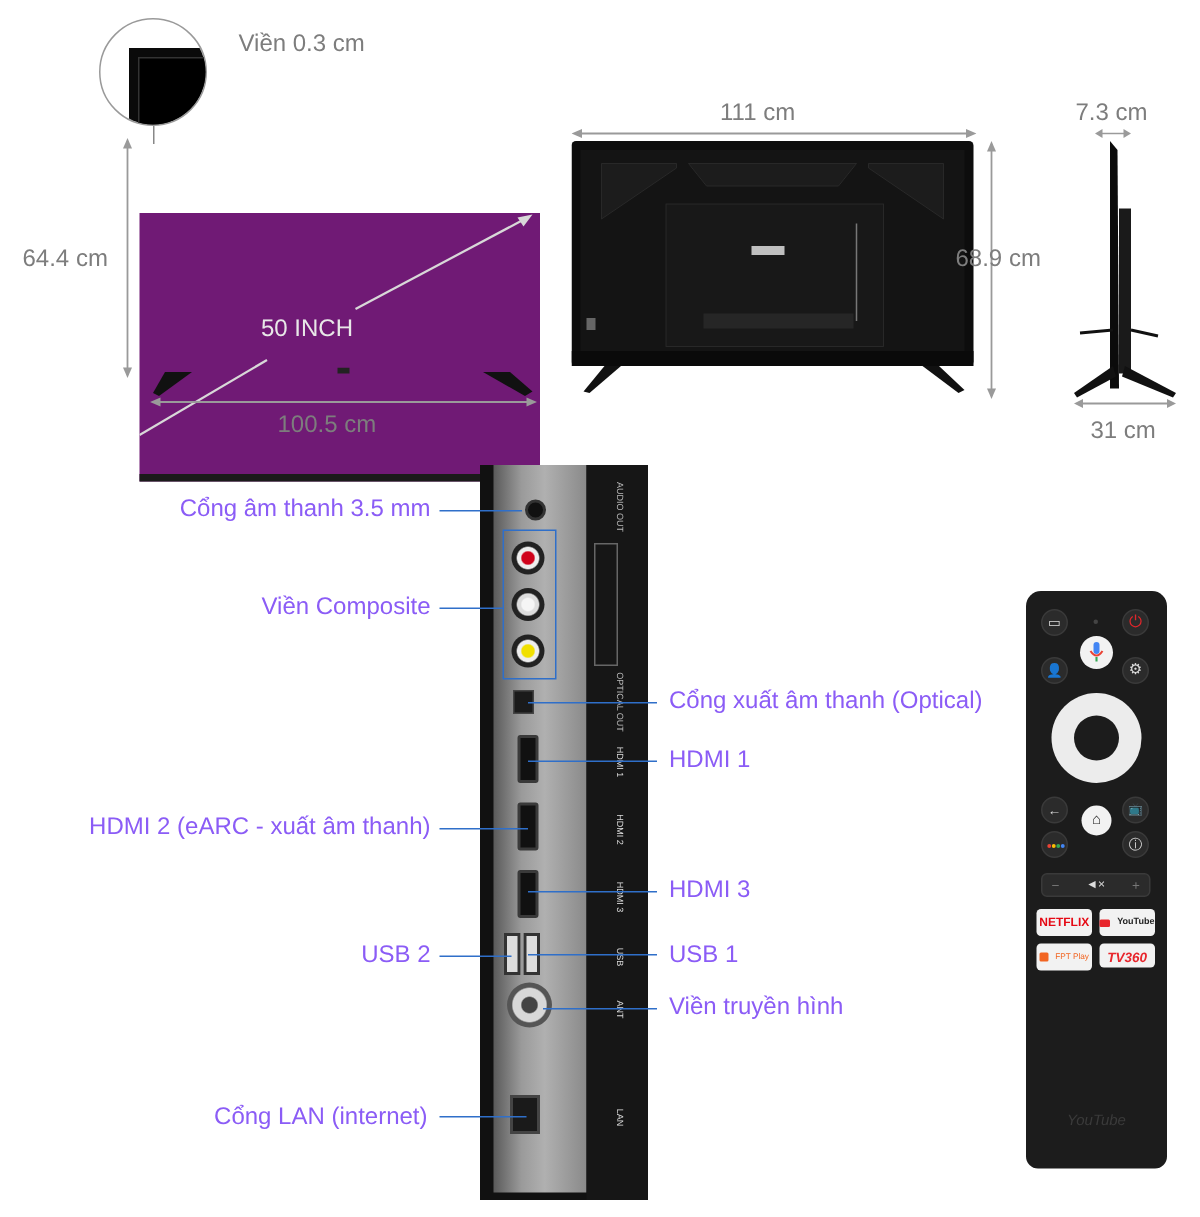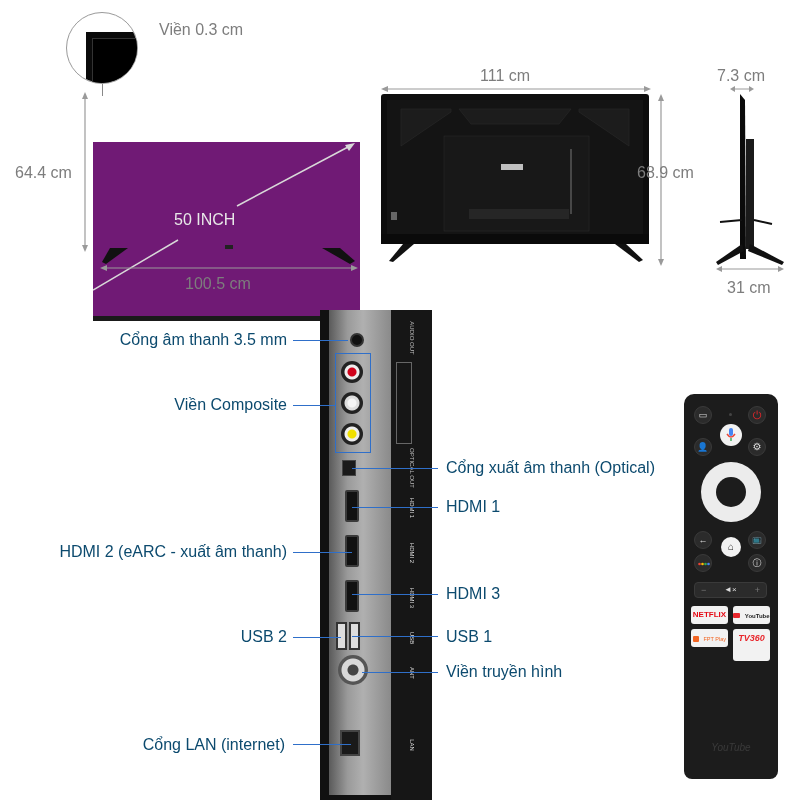--- a/index.html
+++ b/index.html
@@ -1,20 +1,20 @@
 <!DOCTYPE html>
 <html><head>
 <meta charset="utf-8">
 <style>
   * { box-sizing: border-box; margin: 0; padding: 0; }
   html, body { width: 800px; height: 811px; background: #ffffff; overflow: hidden; }
   body { position: relative; font-family: "Liberation Sans", sans-serif; color: #7a7a7a; }
   .abs { position: absolute; }
   .dim-text { font-size: 16px; color: #7d7d7d; white-space: nowrap; }
-  .port-label { font-size: 16px; color: #0c4a6e; white-space: nowrap; line-height: 18px; }
+  .port-label { font-size: 16px; color: #8b5cf6; white-space: nowrap; line-height: 18px; }
   .port-label.left { text-align: right; }
   .leader { position: absolute; height: 1px; background: #2f6fc9; }
   svg { display: block; }
 </style>
 </head>
 <body>
 
 <div class="abs" style="left:66px;top:12px;width:72px;height:72px;border-radius:50%;border:1px solid #9a9a9a;overflow:hidden;background:#fff;">
   <div style="position:absolute;left:19px;top:19px;width:70px;height:70px;background:#0a0a0a;"></div>
   <div style="position:absolute;left:25px;top:25px;width:70px;height:70px;background:#000;border-left:1px solid #333;border-top:1px solid #333;"></div>
@@ -199,15 +199,15 @@
   </div>
   <div style="position:absolute;left:7px;top:212px;width:37px;height:18px;border-radius:3px;background:#f2f2f2;color:#e50914;font-size:8px;font-weight:bold;text-align:center;line-height:18px;">NETFLIX</div>
   <div style="position:absolute;left:49px;top:212px;width:37px;height:18px;border-radius:3px;background:#f2f2f2;text-align:center;line-height:18px;">
     <span style="display:inline-block;width:7px;height:5px;background:#e8262c;border-radius:1px;vertical-align:middle;"></span>
     <span style="font-size:6px;color:#222;font-weight:bold;vertical-align:middle;">YouTube</span>
   </div>
   <div style="position:absolute;left:7px;top:235px;width:37px;height:18px;border-radius:3px;background:#f2f2f2;text-align:center;line-height:18px;">
     <span style="display:inline-block;width:6px;height:6px;background:#f26522;border-radius:1px;vertical-align:middle;"></span>
     <span style="font-size:5.5px;color:#f26522;vertical-align:middle;">FPT Play</span>
   </div>
-  <div style="position:absolute;left:49px;top:235px;width:37px;height:32px;border-radius:3px;background:#f2f2f2;color:#e8262c;font-size:9px;font-weight:bold;font-style:italic;text-align:center;line-height:18px;">TV360</div>
+  <div style="position:absolute;left:49px;top:235px;width:37px;height:16px;border-radius:3px;background:#f2f2f2;color:#e8262c;font-size:9px;font-weight:bold;font-style:italic;text-align:center;line-height:18px;">TV360</div>
   <div style="position:absolute;left:0;width:94px;top:348px;text-align:center;font-size:10px;font-style:italic;color:#3a3a3a;">YouTube</div>
 </div>
 
 </body></html>

